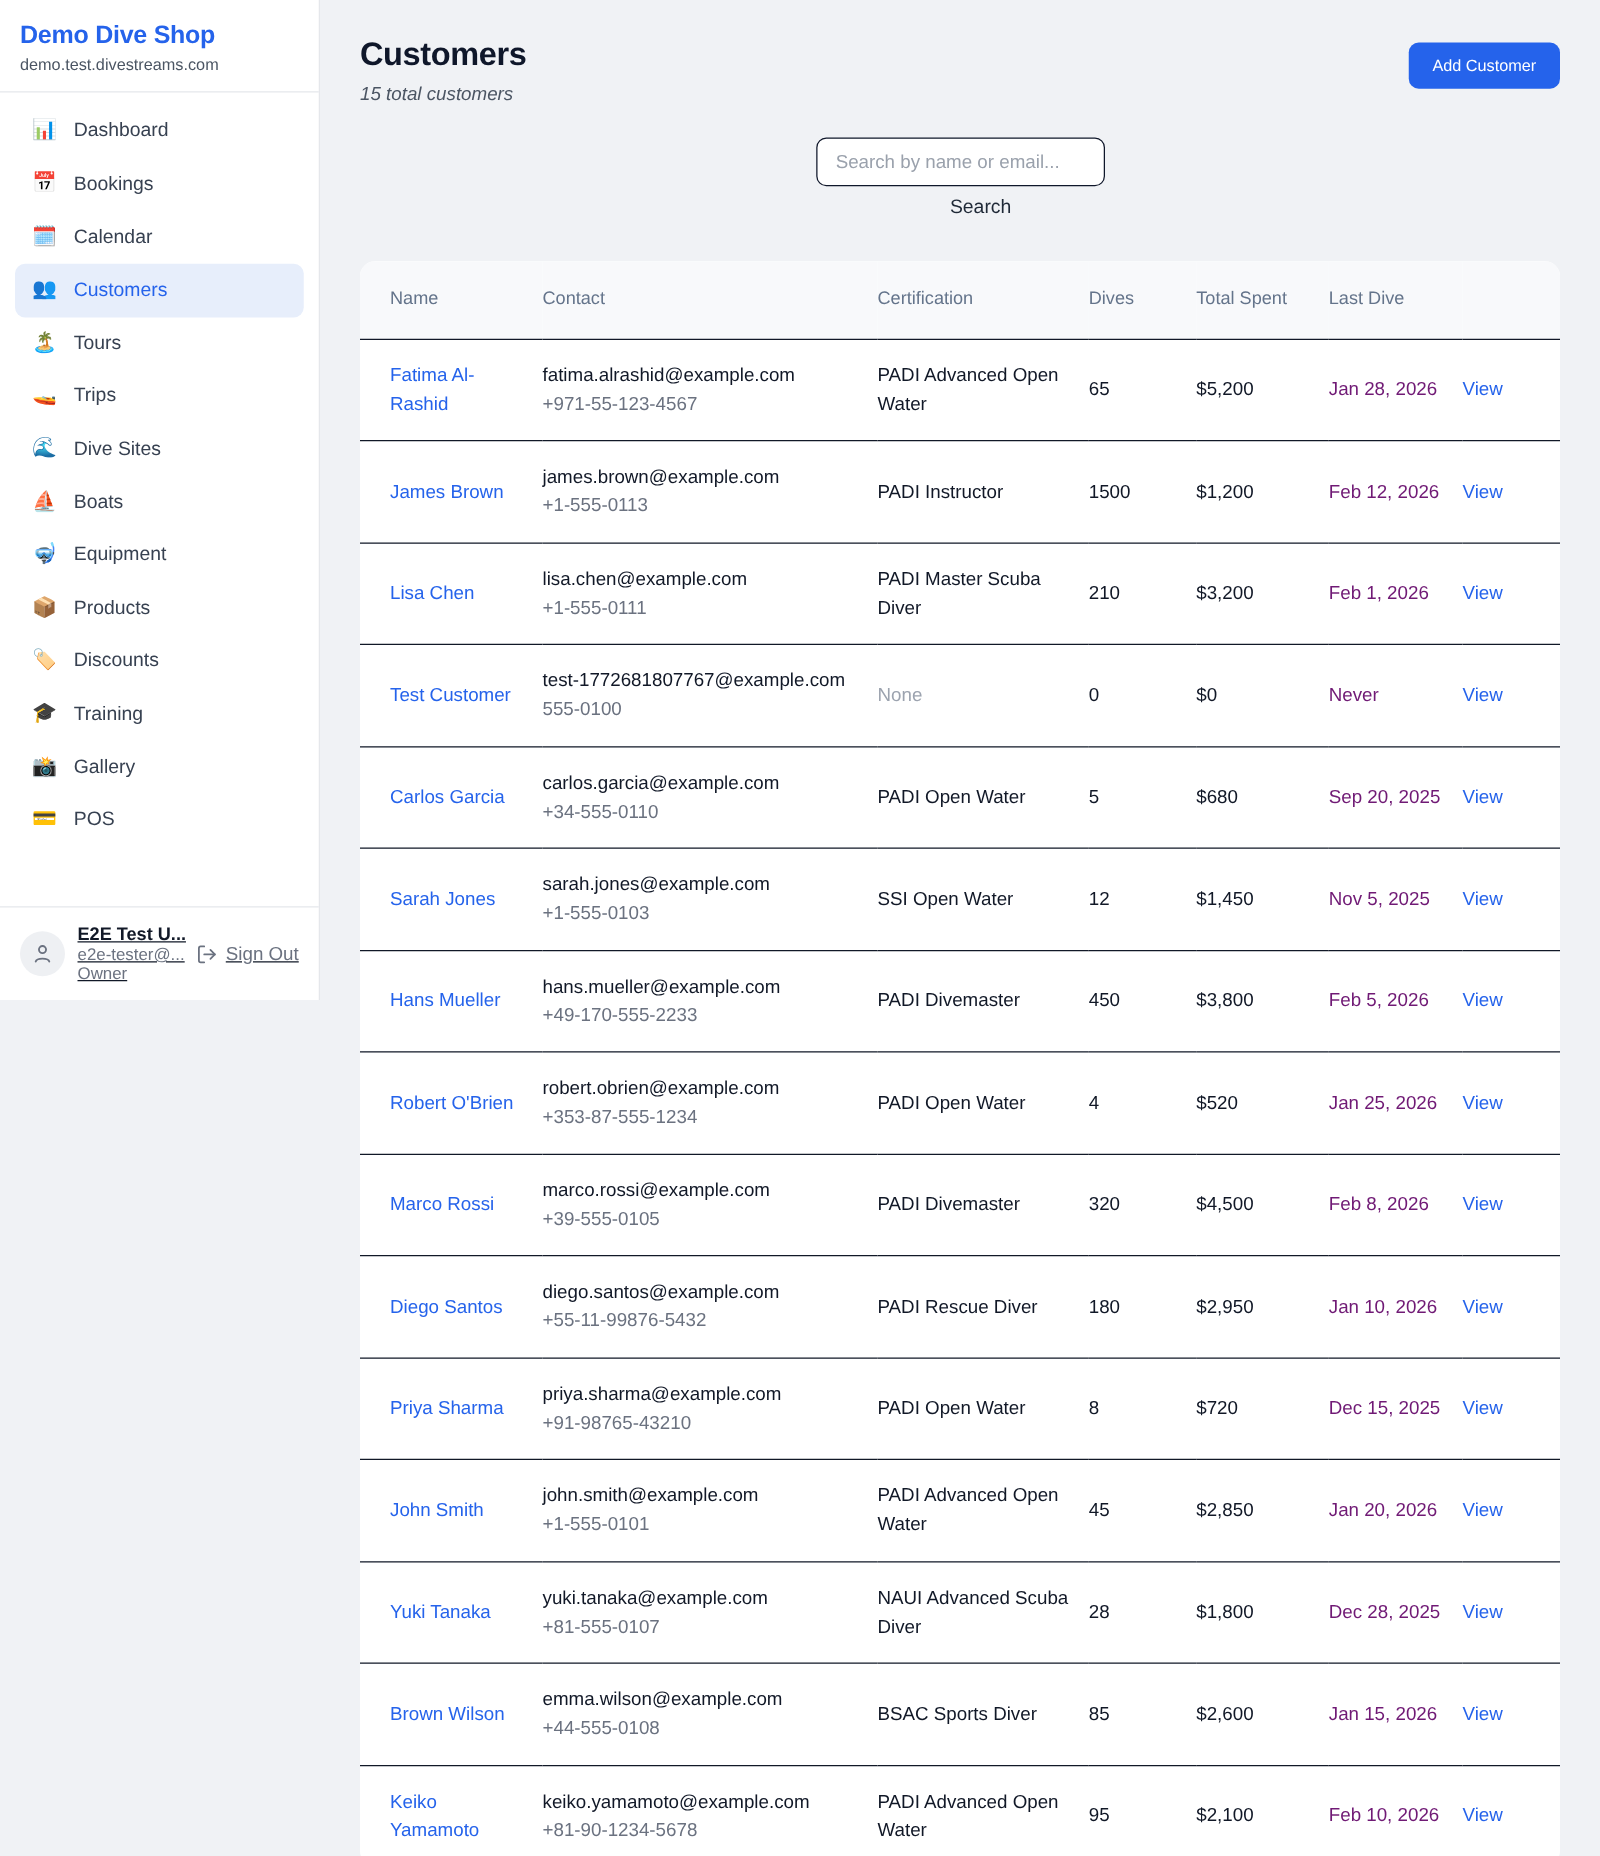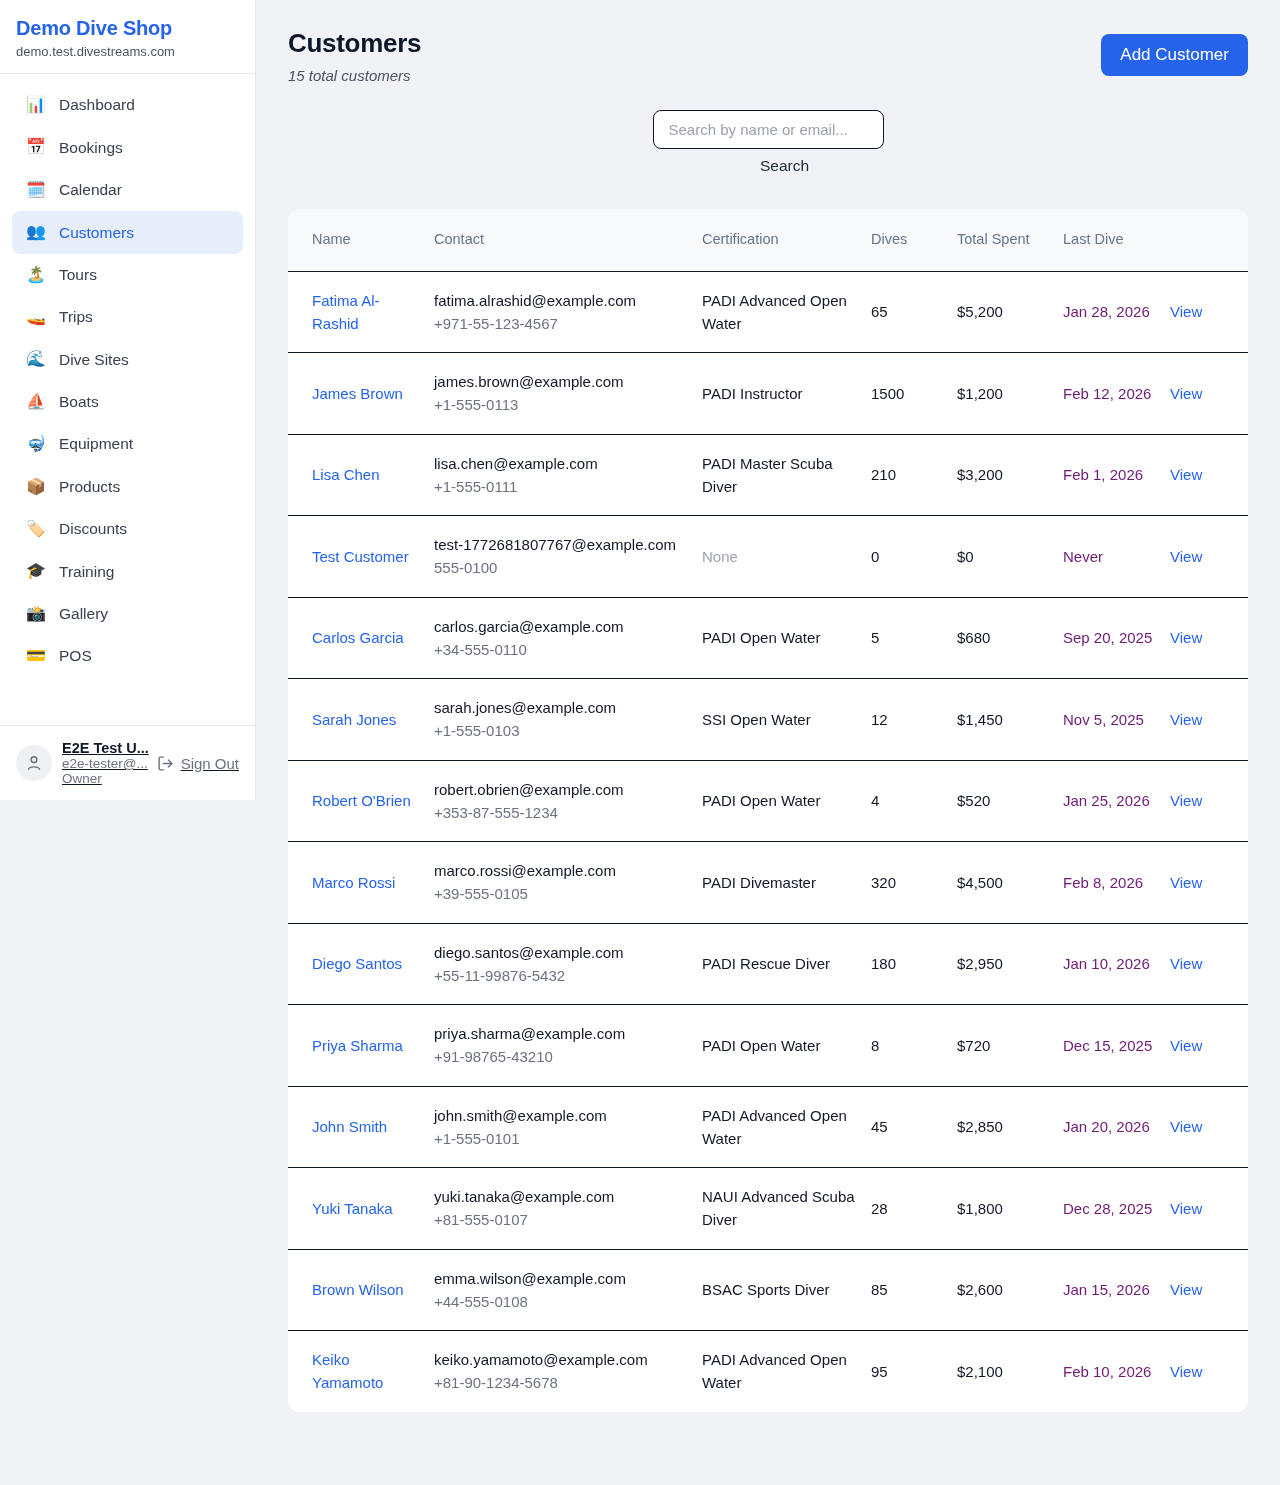--- a/index.html
+++ b/index.html
@@ -63,21 +63,21 @@
 
   
   .main { margin-left: 256px; padding: 28px 32px 24px 32px; }
 
   .page-header { display: flex; justify-content: space-between; align-items: flex-start; }
   .page-title { font-size: 26px; font-weight: 700; color: #0f172a; letter-spacing: -0.3px; }
   .page-subtitle { font-size: 15px; color: #4b5563; margin-top: 8px; font-style: italic; }
   .add-btn {
     background: #2563eb; color: #ffffff;
     border: none; border-radius: 8px;
-    padding: 11px 19px; font-size: 17px; font-weight: 500;
+    padding: 11px 19px; font-size: 13px; font-weight: 500;
     font-family: inherit; cursor: pointer;
     margin-top: 6px;
   }
 
   .search-row { display: flex; align-items: center; margin-top: 26px; flex-direction: column; }
   .search-input {
     flex: 1 1 auto;
     height: 39px;
     border: 1px solid #0f172a;
     border-radius: 8px;
@@ -330,20 +330,32 @@
               <div>sarah.jones@example.com</div>
               <div class="cell-phone">+1-555-0103</div>
             </td>
           <td>SSI Open Water</td>
           <td>12</td>
           <td>$1,450</td>
           <td class="cell-date">Nov 5, 2025</td>
           <td><a class="view-link">View</a></td>
         </tr>
         <tr>
+          <td><a class="name-link">Hans Mueller</a></td>
+          <td>
+              <div>hans.mueller@example.com</div>
+              <div class="cell-phone">+49-170-555-2233</div>
+            </td>
+          <td>PADI Divemaster</td>
+          <td>450</td>
+          <td>$3,800</td>
+          <td class="cell-date">Feb 5, 2026</td>
+          <td><a class="view-link">View</a></td>
+        </tr>
+        <tr>
           <td><a class="name-link">Robert O'Brien</a></td>
           <td>
               <div>robert.obrien@example.com</div>
               <div class="cell-phone">+353-87-555-1234</div>
             </td>
           <td>PADI Open Water</td>
           <td>4</td>
           <td>$520</td>
           <td class="cell-date">Jan 25, 2026</td>
           <td><a class="view-link">View</a></td>

